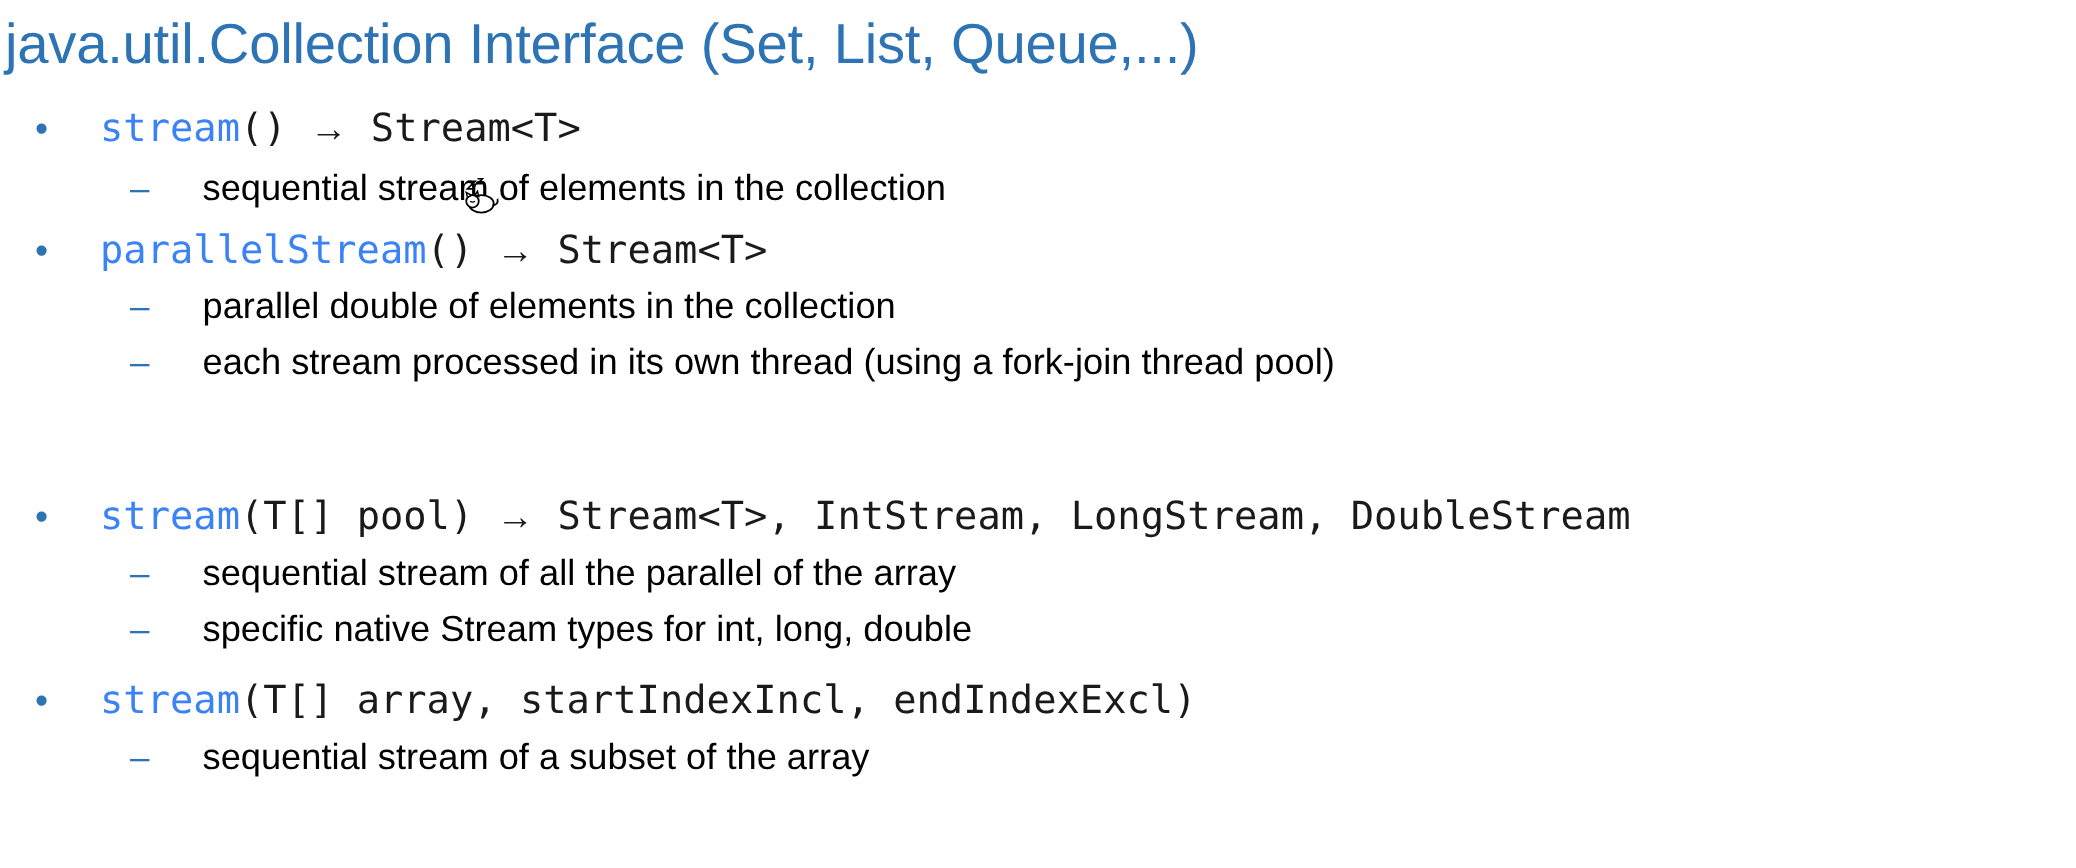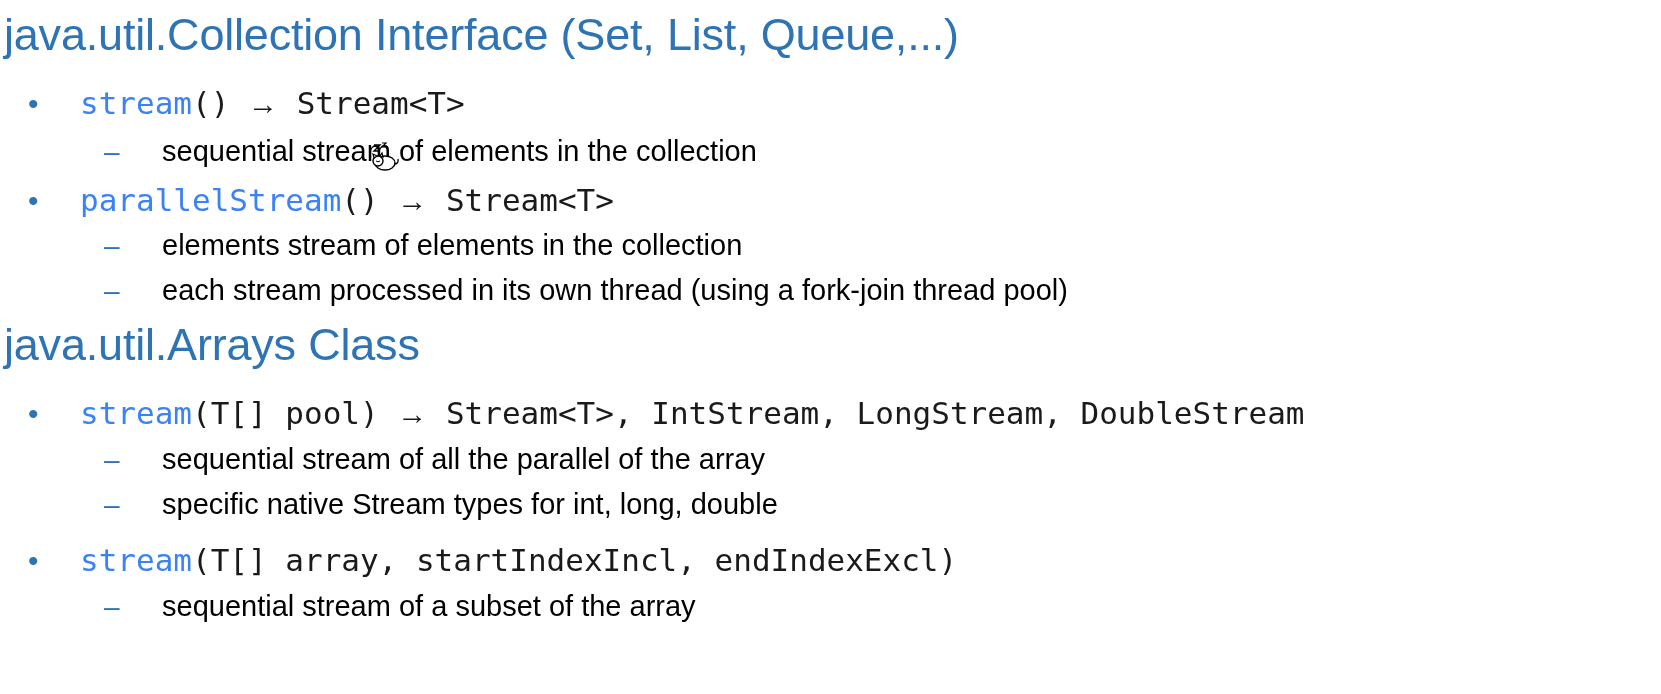--- a/index.html
+++ b/index.html
@@ -119,29 +119,28 @@
     <span class="txt">sequential stream of elements in the collection</span>
   </div>
 
   <div class="bullet1" style="top:185px;">
     <span class="marker">•</span>
     <span class="codeline"><span class="m">parallelStream</span><span>() </span><span class="arrow">→</span><span> Stream&lt;T&gt;</span></span>
   </div>
 
   <div class="bullet2" style="top:231px;">
     <span class="marker">–</span>
-    <span class="txt">elements stream of elements in the collection</span>
+    <span class="txt">parallel double of elements in the collection</span>
   </div>
 
   <div class="bullet2" style="top:276px;">
     <span class="marker">–</span>
     <span class="txt">each stream processed in its own thread (using a fork-join thread pool)</span>
   </div>
 
-  <div class="heading heading-2">java.util.Arrays Class</div>
 
   <div class="bullet1" style="top:398px;">
     <span class="marker">•</span>
     <span class="codeline"><span class="m">stream</span><span>(T[] pool) </span><span class="arrow">→</span><span> Stream&lt;T&gt;, IntStream, LongStream, DoubleStream</span></span>
   </div>
 
   <div class="bullet2" style="top:445px;">
     <span class="marker">–</span>
     <span class="txt">sequential stream of all the parallel of the array</span>
   </div>

